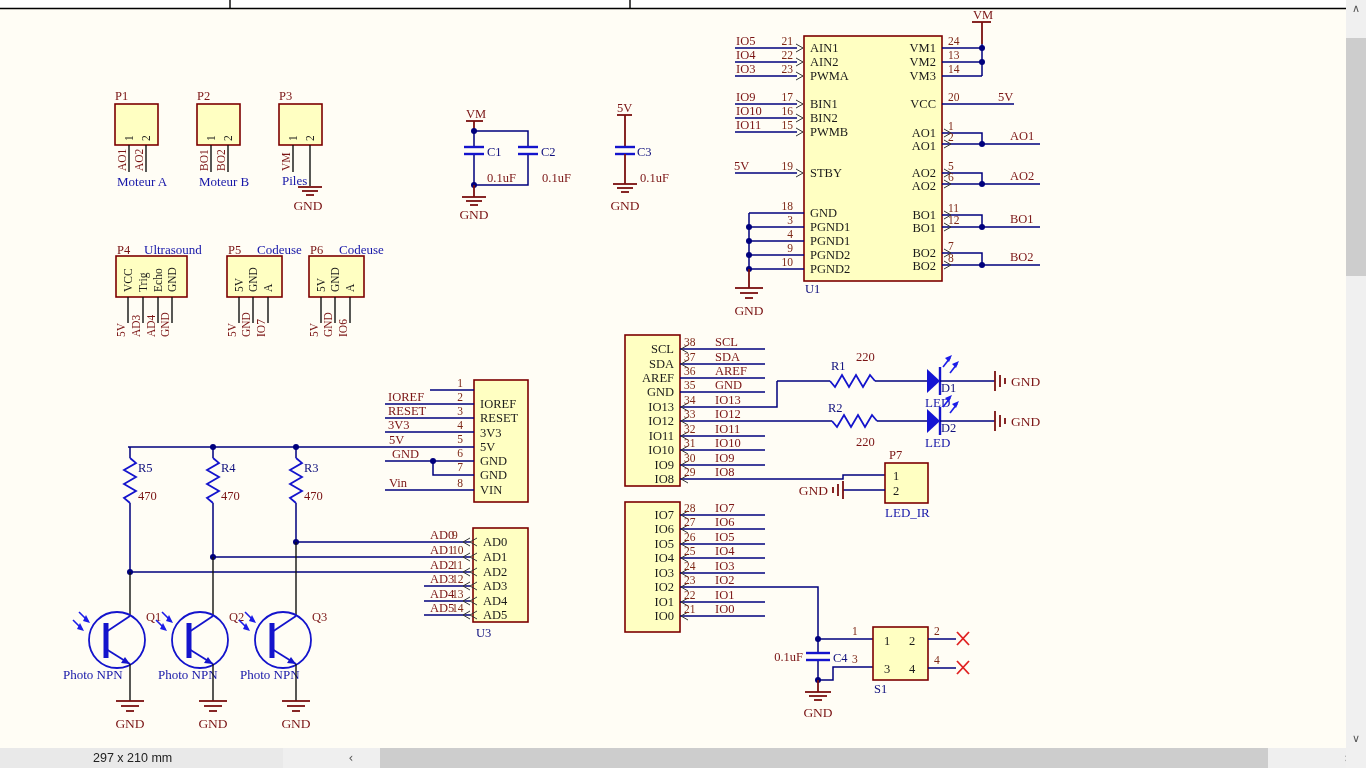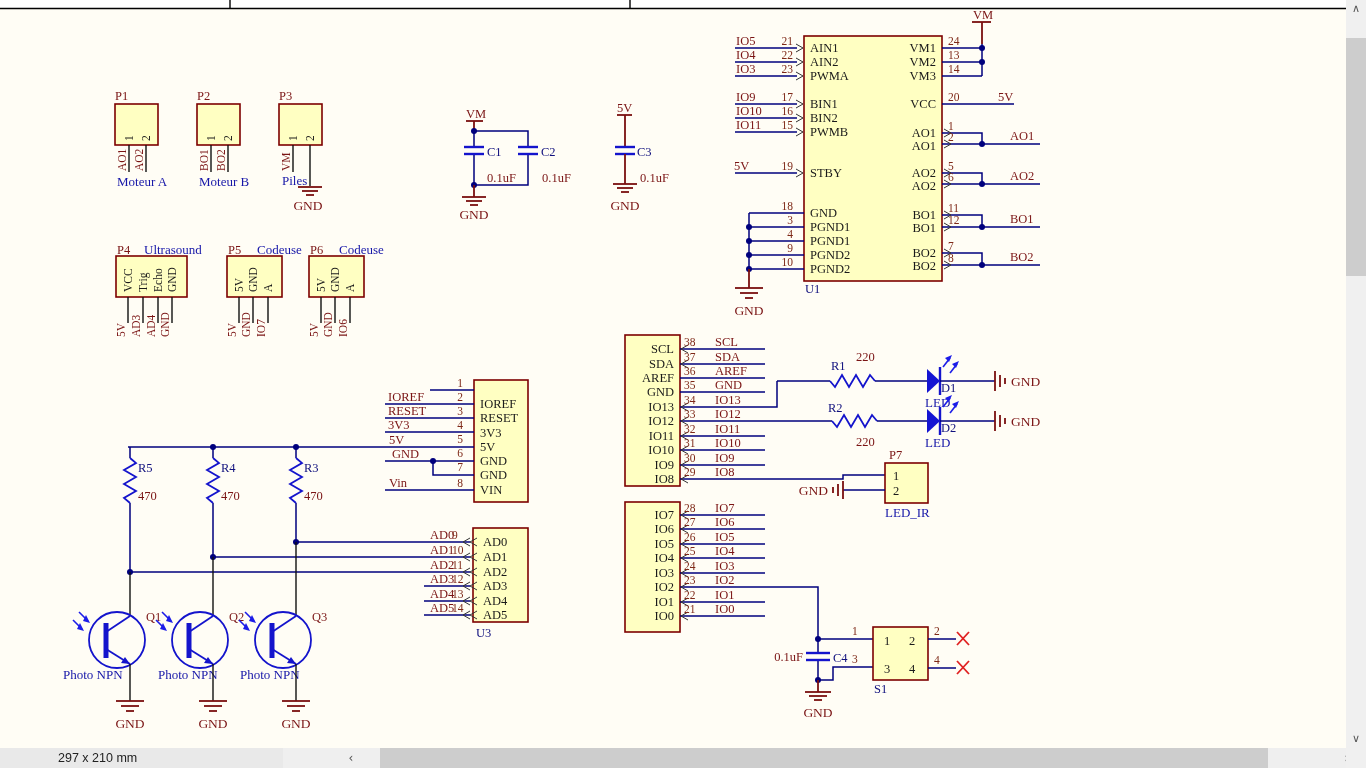--- a/index.html
+++ b/index.html
@@ -25,21 +25,21 @@
   .arr{stroke:#333;stroke-width:1;fill:none;}
   .dot{fill:#00007D;}
   .nc{stroke:#E02020;stroke-width:1.8;fill:none;}
   .barr{stroke:#1C1CE8;stroke-width:1.6;fill:none;}
   .bhead{fill:#1C1CE8;stroke:none;}
   
   .vscroll{position:absolute;right:0;top:0;width:20px;height:748px;background:#F0F0F0;}
   .vthumb{position:absolute;left:0;top:38px;width:20px;height:238px;background:#CDCDCD;}
   .sbtn{position:absolute;color:#555;font-size:11px;text-align:center;width:20px;height:18px;line-height:18px;font-family:"DejaVu Sans",sans-serif;}
   .bottombar{position:absolute;left:0;top:748px;width:1366px;height:20px;background:#EFEFEF;}
-  .statuscell{position:absolute;left:0;top:0;width:283px;height:20px;background:#E9E9E9;color:#222;font-size:12.5px;line-height:20px;padding-left:58px;box-sizing:border-box;}
+  .statuscell{position:absolute;left:0;top:0;width:283px;height:20px;background:#E9E9E9;color:#222;font-size:12.5px;line-height:20px;padding-left:93px;box-sizing:border-box;}
   .hthumb{position:absolute;left:380px;top:0;width:888px;height:20px;background:#CDCDCD;}
   .hbtn{position:absolute;top:0;color:#555;font-size:12px;width:22px;height:20px;line-height:20px;text-align:center;font-family:"DejaVu Sans",sans-serif;}
   .corner{position:absolute;right:0;top:748px;width:20px;height:20px;background:#F0F0F0;}
 </style>
 </head>
 <body>
 
 <div id="screen">
 <svg id="canvas" width="1346" height="748" viewBox="0 0 1346 748">
   <rect x="0" y="0" width="1346" height="748" fill="#FFFDF5"></rect>

